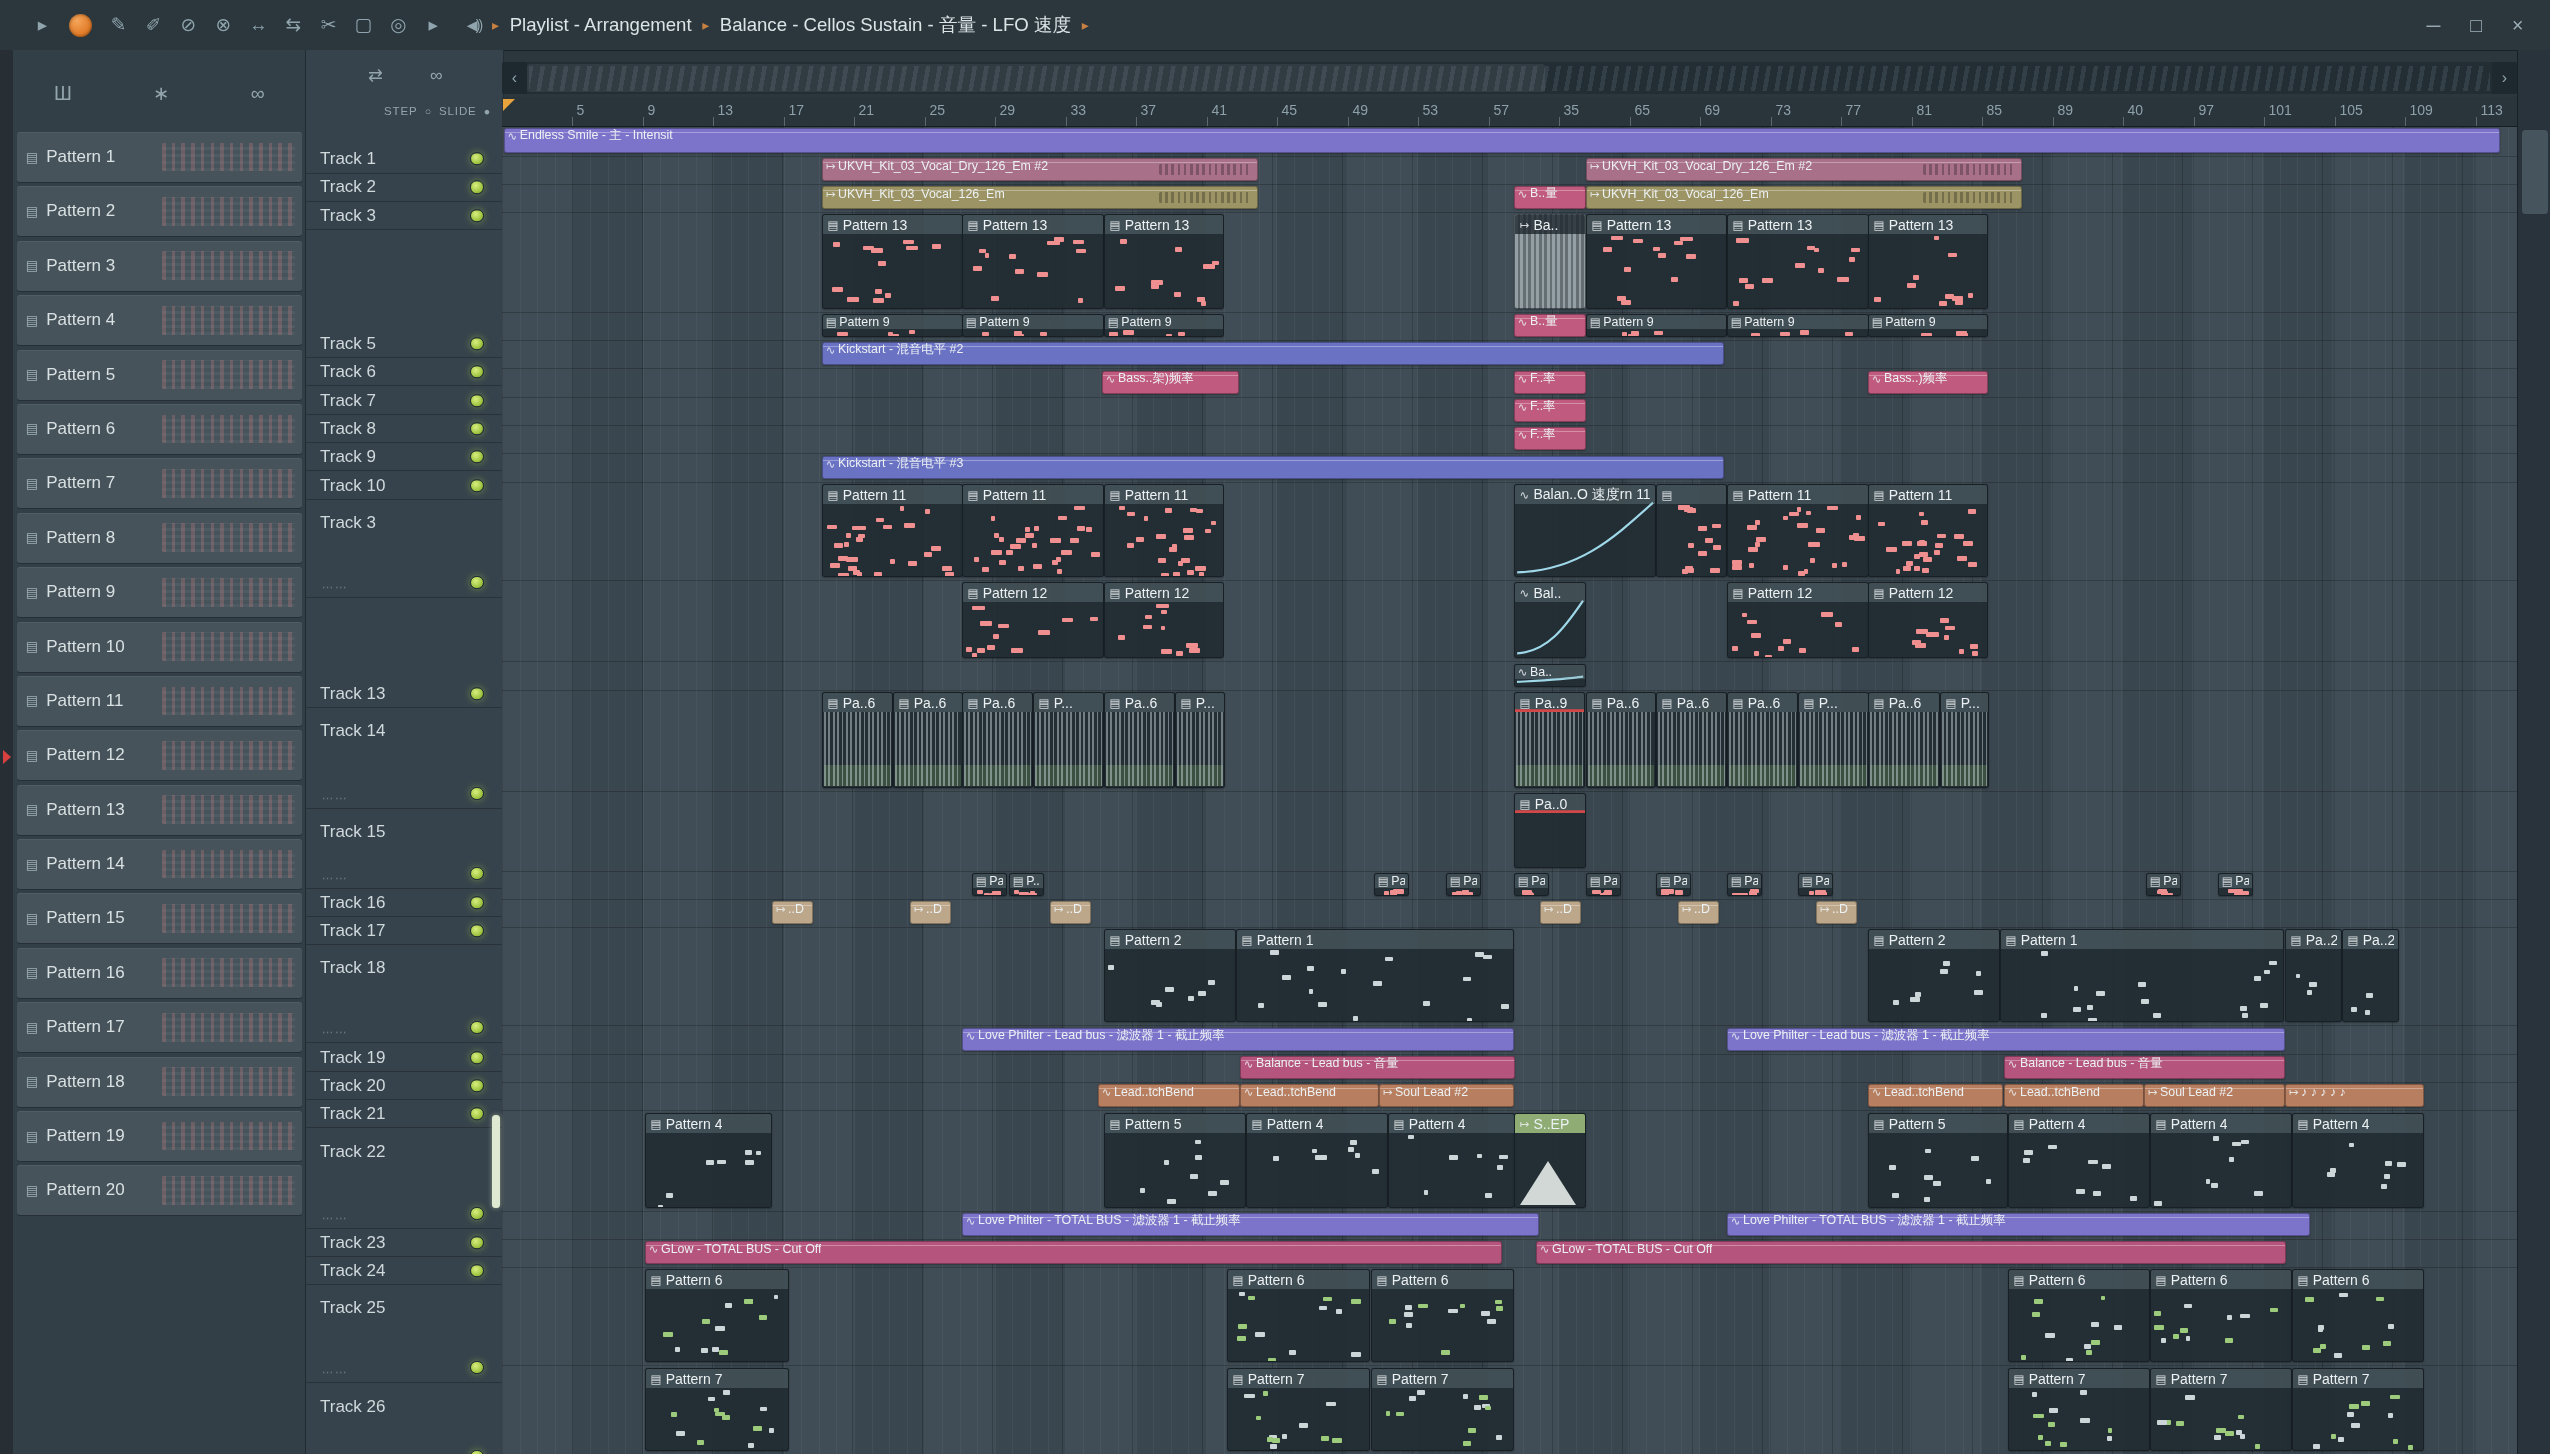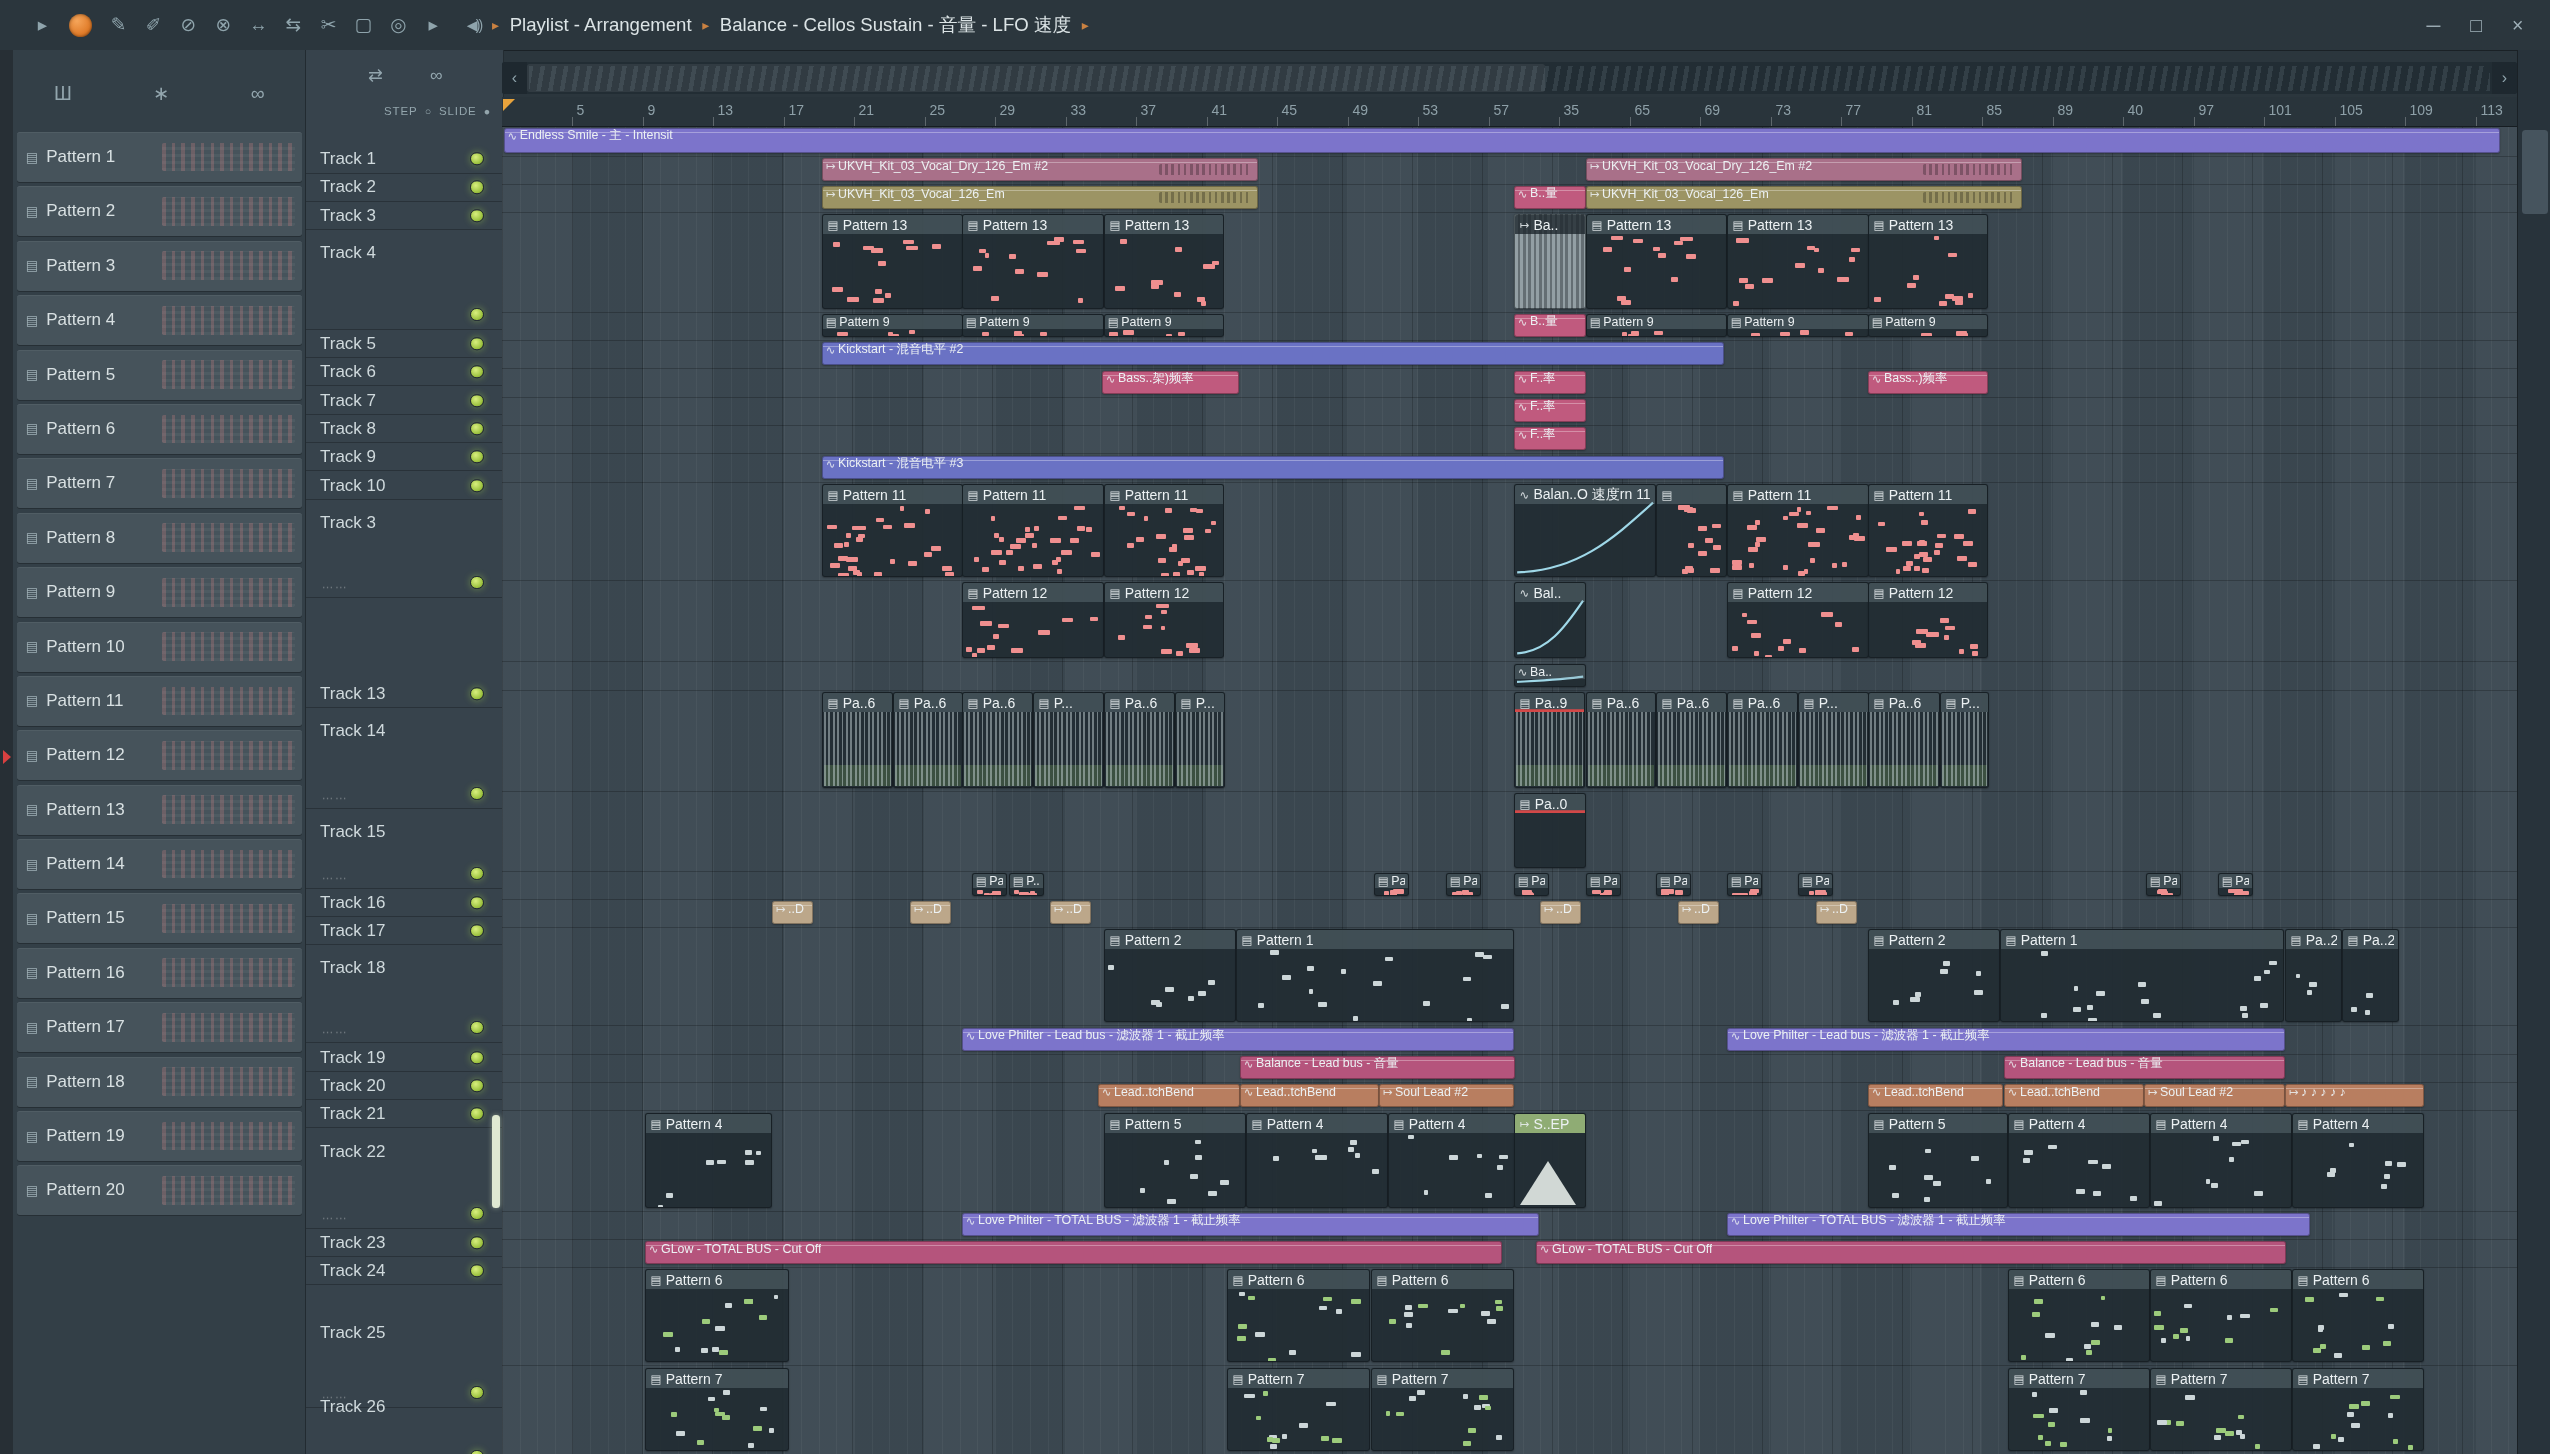--- a/index.html
+++ b/index.html
@@ -269,24 +269,20 @@
           <span class="led"></span>
         </div>
         <div class="thead-row" style="top: 30px; height: 27.5px;">
           <span class="t-name">Track 2</span>
           <span class="led"></span>
         </div>
         <div class="thead-row" style="top: 58px; height: 28px;">
           <span class="t-name">Track 3</span>
           <span class="led"></span>
         </div>
-        <div class="thead-row tall" style="top: 86px; height: 100px;">
-          <span class="t-name">Track 4</span>
-          <span class="led"></span>
-        </div>
         <div class="thead-row" style="top: 186px; height: 28px;">
           <span class="t-name">Track 5</span>
           <span class="led"></span>
         </div>
         <div class="thead-row" style="top: 214px; height: 28px;">
           <span class="t-name">Track 6</span>
           <span class="led"></span>
         </div>
         <div class="thead-row" style="top: 243px; height: 28px;">
           <span class="t-name">Track 7</span>
@@ -354,21 +350,21 @@
           <span class="led"></span>
         </div>
         <div class="thead-row" style="top: 1085px; height: 28px;">
           <span class="t-name">Track 23</span>
           <span class="led"></span>
         </div>
         <div class="thead-row" style="top: 1113px; height: 28px;">
           <span class="t-name">Track 24</span>
           <span class="led"></span>
         </div>
-        <div class="thead-row tall" style="top: 1166px; height: 98px;">
+        <div class="thead-row tall" style="top: 1141px; height: 98px;">
           <span class="t-name">Track 25</span>
           <span class="t-dots">⋯⋯</span>
           <span class="led"></span>
         </div>
         <div class="thead-row tall" style="top: 1240px; height: 88px;">
           <span class="t-name">Track 26</span>
           <span class="t-dots">⋯⋯</span>
           <span class="led"></span>
         </div>
       </div>

